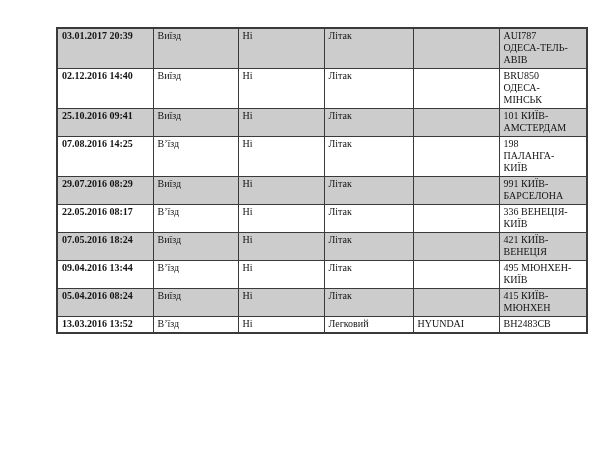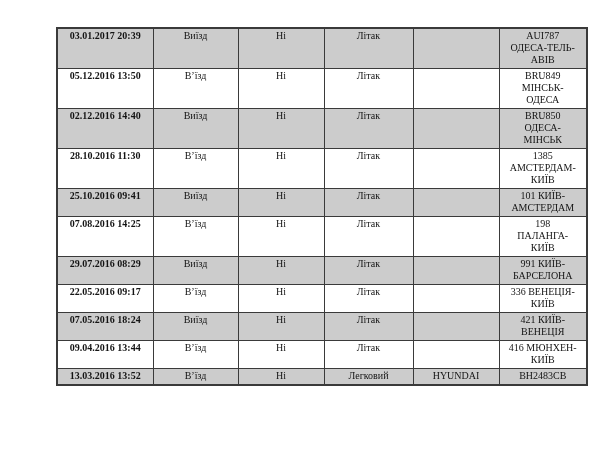--- a/index.html
+++ b/index.html
@@ -10,21 +10,21 @@
     --text-color:#141414;
   }
   html,body{margin:0;padding:0;}
   body{
     width:605px;height:459px;
     background:var(--page-bg);
     overflow:hidden;
     font-family:"Liberation Serif","DejaVu Serif",serif;
   }
   .doc-page{position:relative;width:605px;height:459px;}
-  .table-wrap{position:absolute;left:56px;top:27px;text-align:center;}
+  .table-wrap{position:absolute;left:56px;top:27px;}
   table.crossings{
     border-collapse:collapse;
     table-layout:fixed;
     width:530px;
     border:2px solid var(--border-color);
   }
   table.crossings td{
     border:1.5px solid var(--border-color);
     padding:1px 4px 2px 4px;
     font-size:10px;
@@ -63,48 +63,28 @@
             <td class="cell-datetime">03.01.2017 20:39</td>
             <td class="cell-direction">Виїзд</td>
             <td class="cell-inspection">Ні</td>
             <td class="cell-transport">Літак</td>
             <td class="cell-brand"></td>
             <td class="cell-number">AUI787
 ОДЕСА-ТЕЛЬ-
 АВІВ</td>
           </tr>
           <tr>
-            <td class="cell-datetime">05.12.2016 13:50</td>
-            <td class="cell-direction">В’їзд</td>
-            <td class="cell-inspection">Ні</td>
-            <td class="cell-transport">Літак</td>
-            <td class="cell-brand"></td>
-            <td class="cell-number">BRU849
-МІНСЬК-
-ОДЕСА</td>
-          </tr>
-          <tr>
             <td class="cell-datetime">02.12.2016 14:40</td>
             <td class="cell-direction">Виїзд</td>
             <td class="cell-inspection">Ні</td>
             <td class="cell-transport">Літак</td>
             <td class="cell-brand"></td>
             <td class="cell-number">BRU850
 ОДЕСА-
 МІНСЬК</td>
-          </tr>
-          <tr>
-            <td class="cell-datetime">28.10.2016 11:30</td>
-            <td class="cell-direction">В’їзд</td>
-            <td class="cell-inspection">Ні</td>
-            <td class="cell-transport">Літак</td>
-            <td class="cell-brand"></td>
-            <td class="cell-number">1385
-АМСТЕРДАМ-
-КИЇВ</td>
           </tr>
           <tr>
             <td class="cell-datetime">25.10.2016 09:41</td>
             <td class="cell-direction">Виїзд</td>
             <td class="cell-inspection">Ні</td>
             <td class="cell-transport">Літак</td>
             <td class="cell-brand"></td>
             <td class="cell-number">101 КИЇВ-
 АМСТЕРДАМ</td>
           </tr>
@@ -121,21 +101,21 @@
           <tr>
             <td class="cell-datetime">29.07.2016 08:29</td>
             <td class="cell-direction">Виїзд</td>
             <td class="cell-inspection">Ні</td>
             <td class="cell-transport">Літак</td>
             <td class="cell-brand"></td>
             <td class="cell-number">991 КИЇВ-
 БАРСЕЛОНА</td>
           </tr>
           <tr>
-            <td class="cell-datetime">22.05.2016 09:17</td>
+            <td class="cell-datetime">22.05.2016 08:17</td>
             <td class="cell-direction">В’їзд</td>
             <td class="cell-inspection">Ні</td>
             <td class="cell-transport">Літак</td>
             <td class="cell-brand"></td>
             <td class="cell-number">336 ВЕНЕЦІЯ-
 КИЇВ</td>
           </tr>
           <tr>
             <td class="cell-datetime">07.05.2016 18:24</td>
             <td class="cell-direction">Виїзд</td>
@@ -144,22 +124,31 @@
             <td class="cell-brand"></td>
             <td class="cell-number">421 КИЇВ-
 ВЕНЕЦІЯ</td>
           </tr>
           <tr>
             <td class="cell-datetime">09.04.2016 13:44</td>
             <td class="cell-direction">В’їзд</td>
             <td class="cell-inspection">Ні</td>
             <td class="cell-transport">Літак</td>
             <td class="cell-brand"></td>
-            <td class="cell-number">416 МЮНХЕН-
+            <td class="cell-number">495 МЮНХЕН-
 КИЇВ</td>
+          </tr>
+          <tr>
+            <td class="cell-datetime">05.04.2016 08:24</td>
+            <td class="cell-direction">Виїзд</td>
+            <td class="cell-inspection">Ні</td>
+            <td class="cell-transport">Літак</td>
+            <td class="cell-brand"></td>
+            <td class="cell-number">415 КИЇВ-
+МЮНХЕН</td>
           </tr>
           <tr>
             <td class="cell-datetime">13.03.2016 13:52</td>
             <td class="cell-direction">В’їзд</td>
             <td class="cell-inspection">Ні</td>
             <td class="cell-transport">Легковий</td>
             <td class="cell-brand">HYUNDAI</td>
             <td class="cell-number">BH2483CB</td>
           </tr>
         </tbody>

